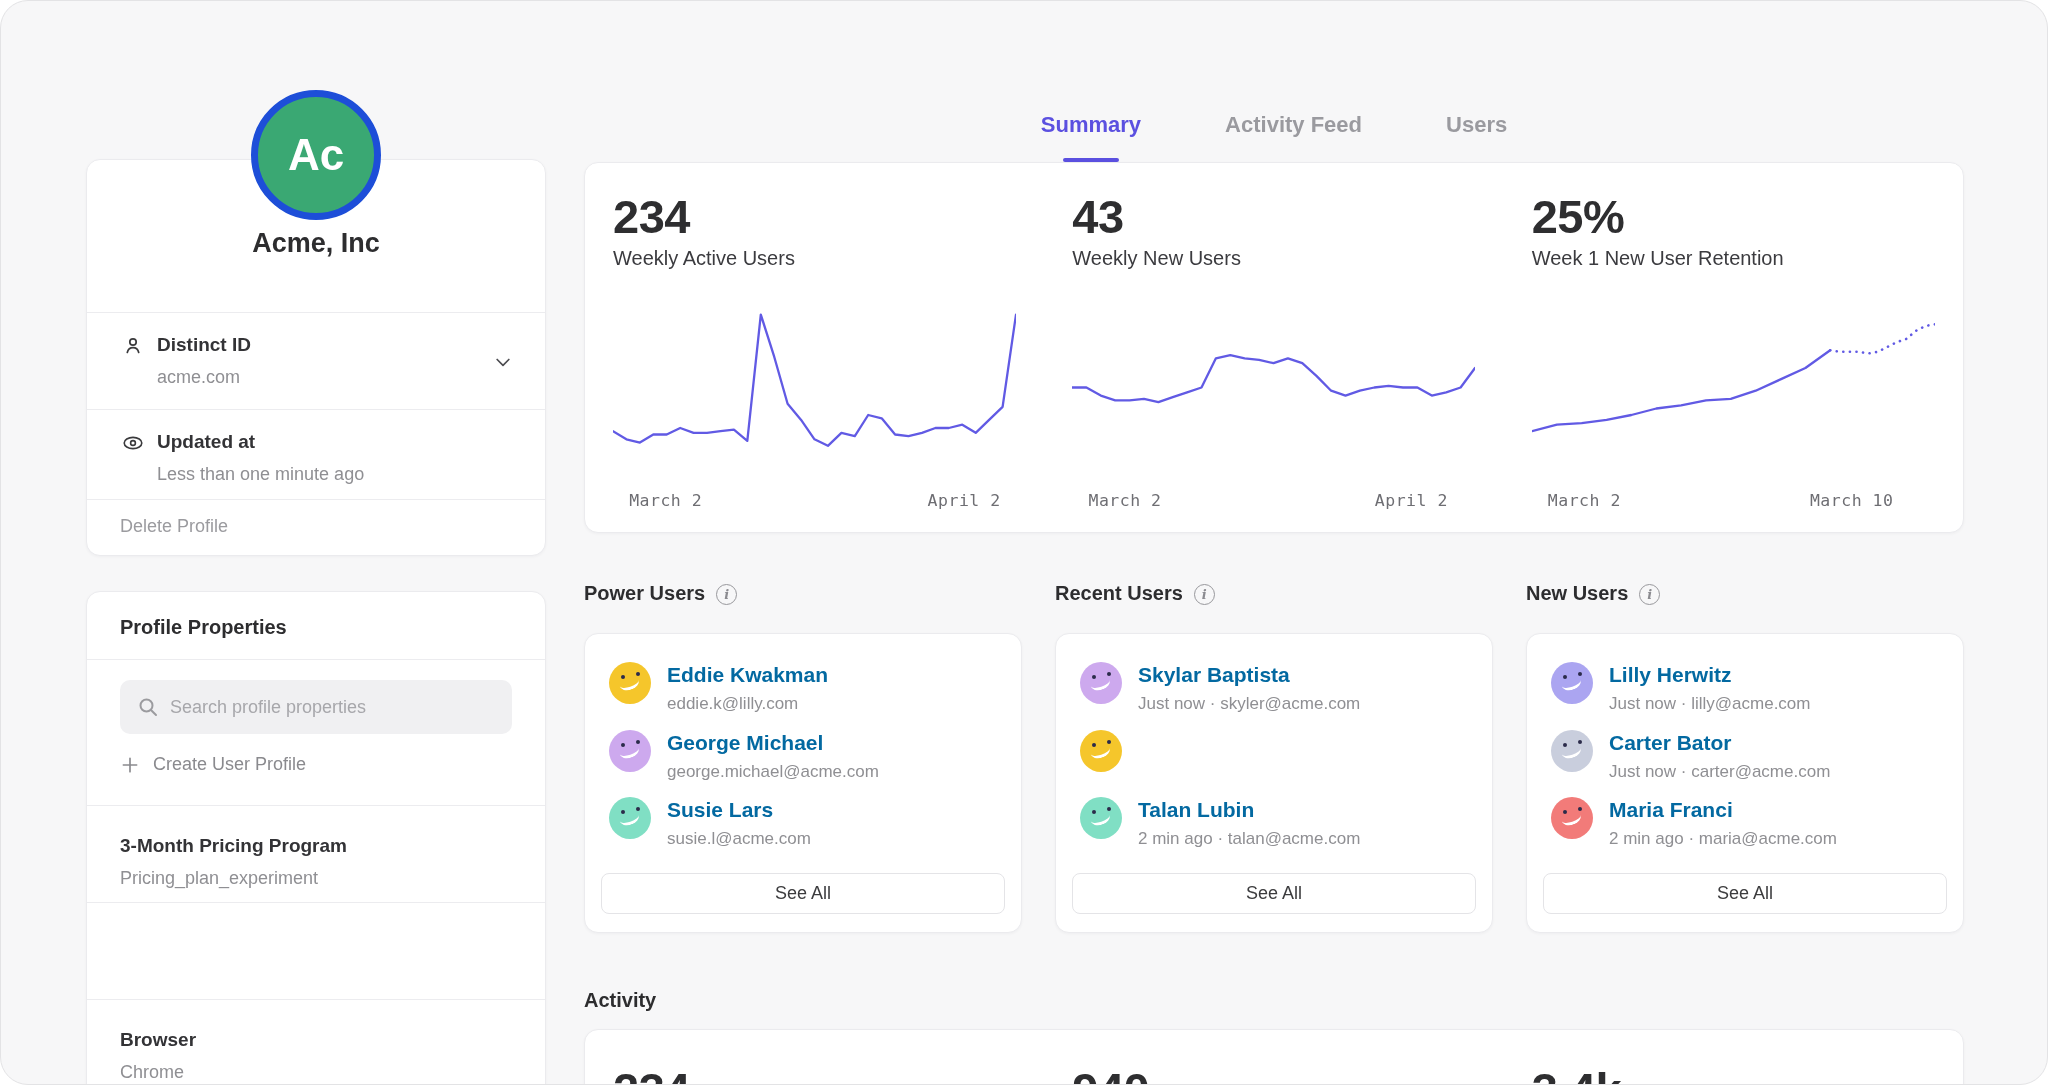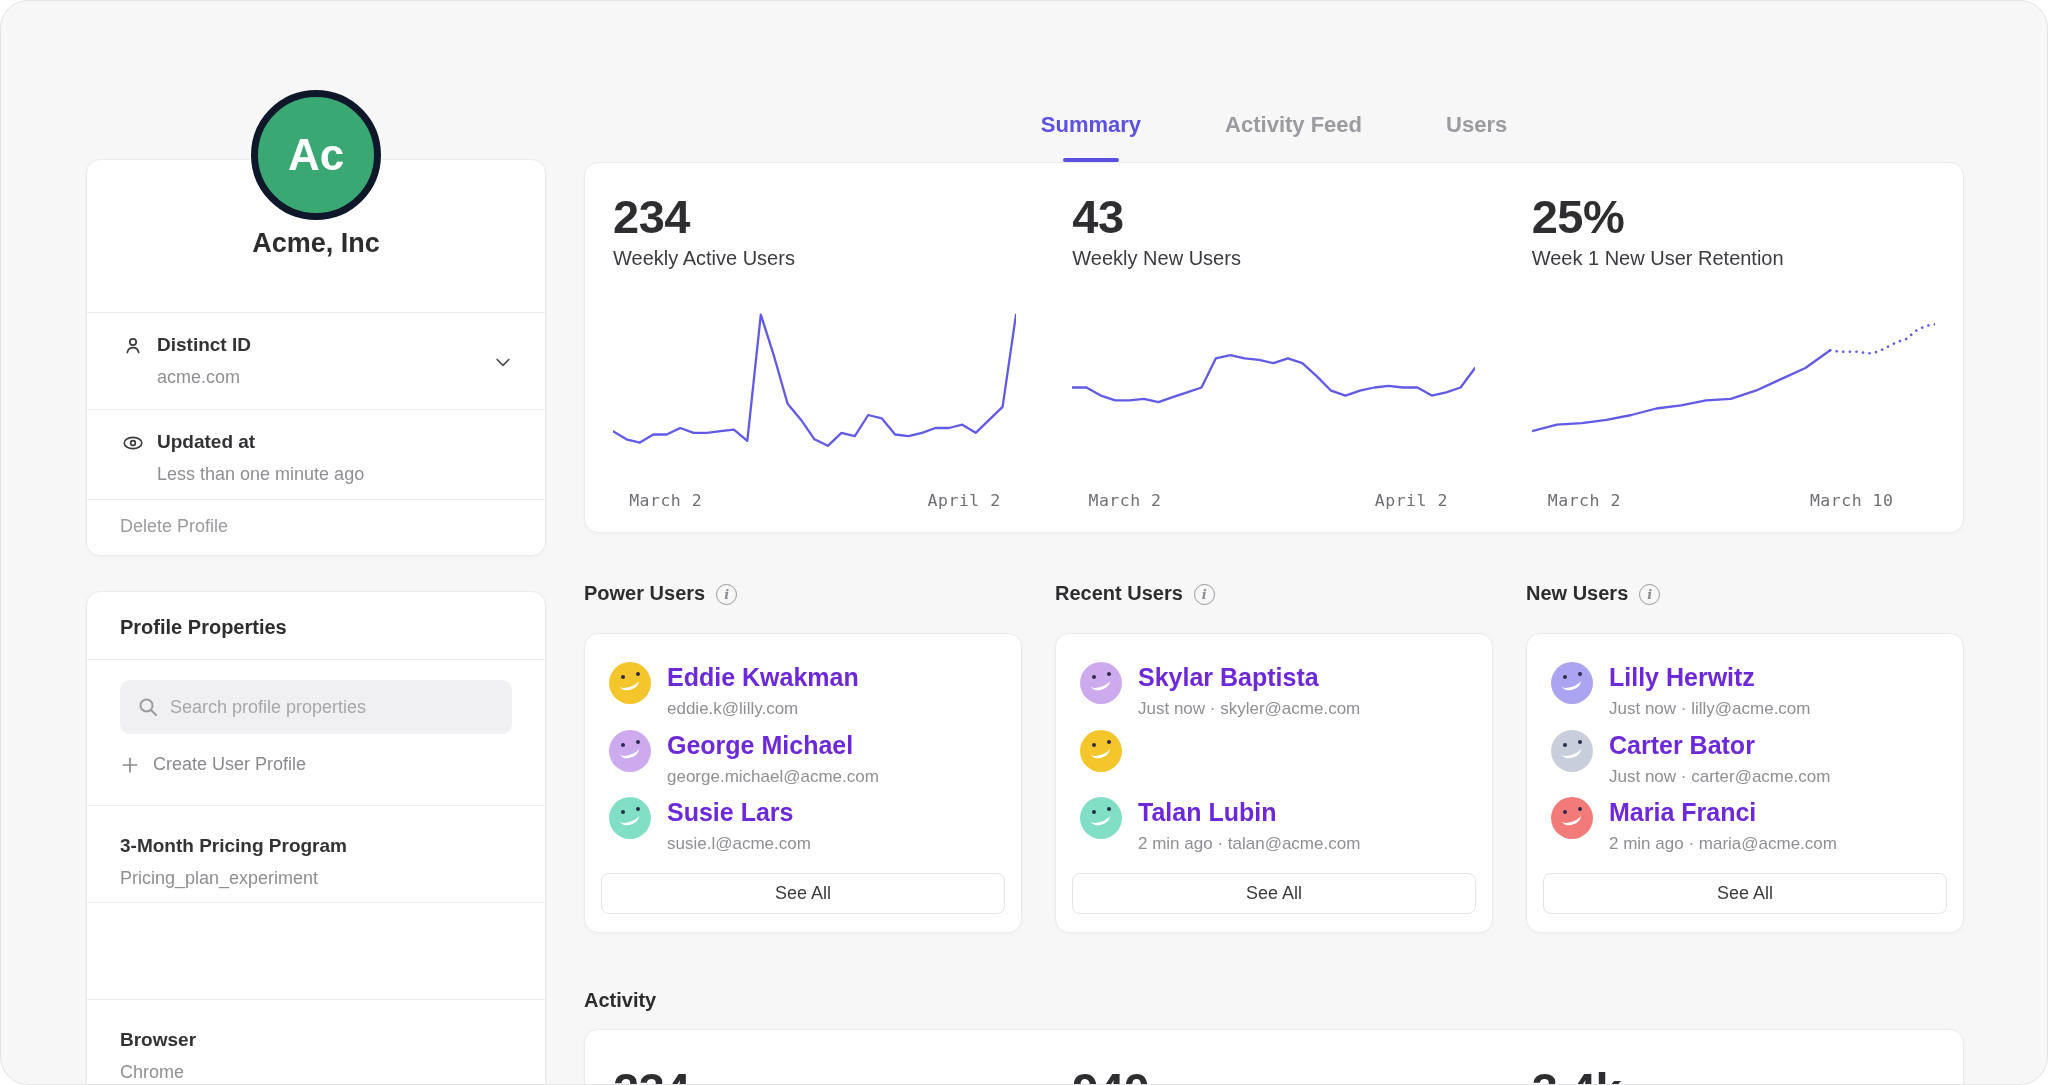--- a/index.html
+++ b/index.html
@@ -7,21 +7,21 @@
   .frame { position:absolute; inset:0; width:2048px; height:1085px; background:#f7f7f8;
            border:1px solid #e3e3e5; border-radius:28px; overflow:hidden; }
 
   .card { position:absolute; background:#ffffff; border:1px solid #ebebee; border-radius:14px;
           box-shadow:0 1px 3px rgba(25,25,50,0.04); }
 
   
   .profile-card { left:85px; top:158px; width:460px; height:397px; }
   .big-avatar { position:absolute; left:50%; top:-70px; transform:translateX(-50%);
                 width:130px; height:130px; border-radius:50%; background:#3aa873;
-                border:7px solid #0f172a; display:flex; align-items:center; justify-content:center;
+                border:7px solid #1d4ed8; display:flex; align-items:center; justify-content:center;
                 color:#fff; font-size:44px; font-weight:700; }
   .company-name { position:absolute; top:68px; left:0; width:100%; text-align:center;
                   font-size:27px; font-weight:700; color:#2d2d2f; }
   .hr { position:absolute; left:0; right:0; height:1px; background:#ececef; }
   .field-row { position:absolute; left:0; right:0; }
   .f-icon { position:absolute; left:34px; top:22px; width:24px; height:24px; color:#3a3a3c; }
   .f-icon svg { width:24px; height:24px; display:block; }
   .f-label { position:absolute; left:70px; top:22px; font-size:19px; font-weight:700; color:#333336; }
   .f-value { position:absolute; left:70px; top:55px; font-size:18px; color:#8f8f93; }
   .chev { position:absolute; right:32px; top:40px; width:20px; height:20px; color:#4c4c50; cursor:pointer; }
@@ -77,21 +77,21 @@
   .user-card { position:relative; margin-top:28px; height:300px; background:#fff;
                border:1px solid #ebebee; border-radius:14px; box-shadow:0 1px 3px rgba(25,25,50,0.04); }
   .user-row { position:absolute; left:24px; right:24px; display:flex; gap:16px; cursor:pointer; }
   .user-row.r0 { top:28px; } .user-row.r1 { top:96px; } .user-row.r2 { top:163px; }
   .avatar { position:relative; width:42px; height:42px; border-radius:50%; flex:none; overflow:hidden; }
   .avatar i { display:block; position:absolute; }
   .avatar .sq { left:10px; top:14px; width:20px; height:14px; border-bottom:3px solid #fff;
                 border-radius:50%; transform:rotate(-18deg); }
   .avatar .eyes { left:12px; top:13px; width:4px; height:4px; background:#2b2b4a; border-radius:50%;
                 box-shadow:15px -3px 0 0 #2b2b4a; }
-  .u-name { font-size:25px; font-weight:700; color:#6d28d9; margin-top:1px; }
+  .u-name { font-size:21px; font-weight:700; color:#0369a1; margin-top:1px; }
   .u-sub { font-size:17px; color:#8f8f93; margin-top:7px; }
   .see-all { position:absolute; left:16px; right:16px; bottom:18px; height:41px; background:#fff;
              border:1px solid #e4e4e7; border-radius:8px; font-size:18px; font-weight:500;
              color:#3c3c3e; font-family:"Liberation Sans",sans-serif; cursor:pointer; }
 
   
   .activity-head { position:absolute; left:583px; top:988px; font-size:20px; font-weight:700; color:#2d2d2f; }
   .activity-card { left:583px; top:1028px; width:1380px; height:170px; display:flex; }
   .act-col { position:relative; flex:1 1 0; }
   .act-num { position:absolute; left:28px; top:32px; font-size:47px; font-weight:700;

